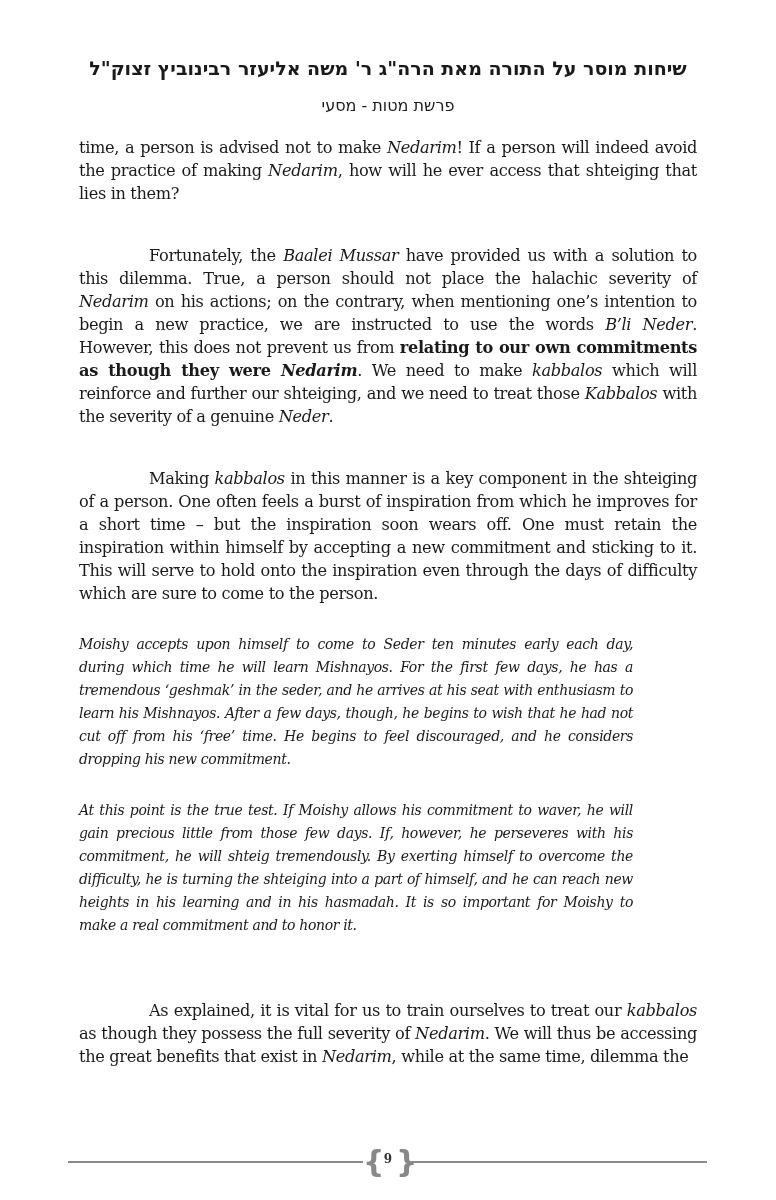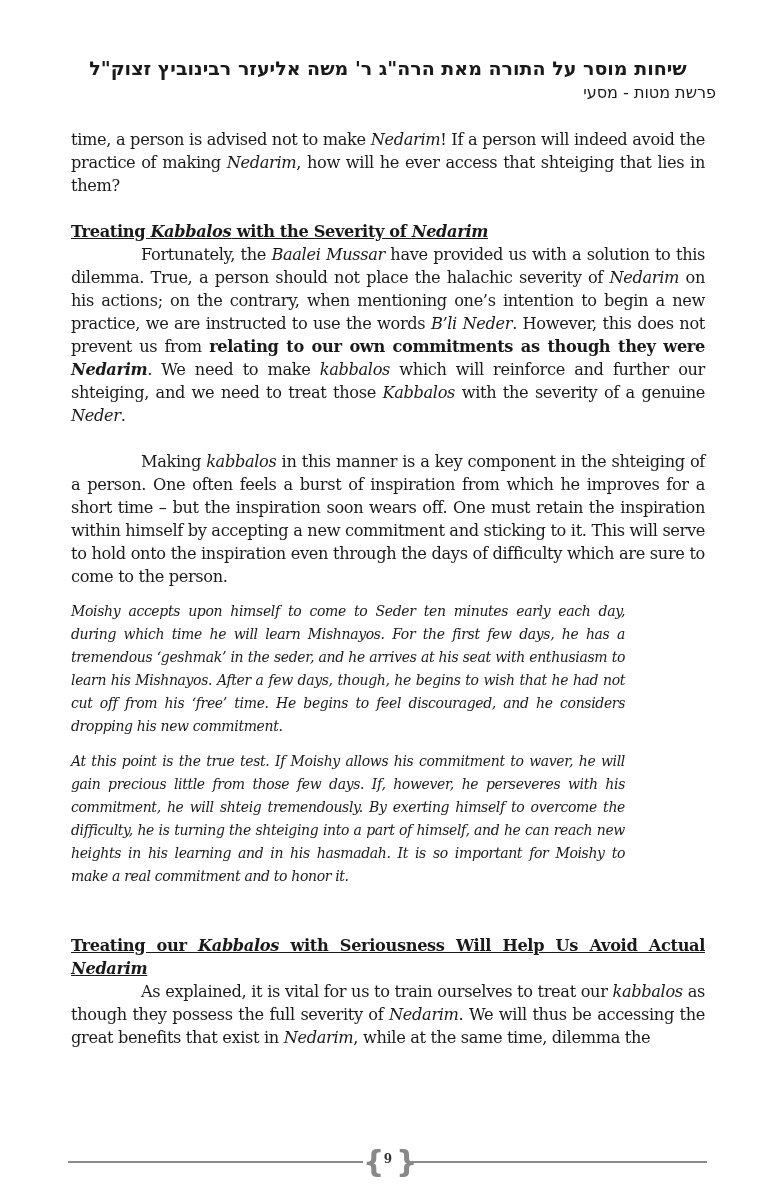--- a/index.html
+++ b/index.html
@@ -5,28 +5,28 @@
   html, body { margin: 0; padding: 0; background: #ffffff; }
   body { width: 776px; height: 1200px; position: relative; overflow: hidden; color: #1a1a1a; }
   .page { position: absolute; left: 0; top: 0; width: 776px; height: 1200px; }
   .header-title {
     position: absolute; left: 60px; top: 40px; width: 656px; text-align: center;
     font-family: "DejaVu Sans", sans-serif; font-weight: bold; font-size: 19px; direction: rtl;
     letter-spacing: 0px;
     margin-top: 17px;
   }
   .header-sub {
-    position: absolute; left: 60px; top: 83px; width: 656px; 
+    position: absolute; left: 60px; top: 96px; width: 656px; text-align: center;
     font-family: "DejaVu Sans", sans-serif; font-size: 16px; direction: rtl;
   }
   .body {
     position: absolute; left: 71px; top: 128px; width: 634px;
     font-family: "DejaVu Serif", serif; font-size: 16.2px; line-height: 23px; letter-spacing: -0.35px;
   }
-  .body p { margin: 0; text-align: justify; }
+  .body p { margin: 8px; text-align: justify; }
   .indent { text-indent: 70px; }
   .heading {
     font-weight: bold; text-decoration: underline; text-align: justify; margin: 0;
   }
   .gap { height: 23px; }
   .quote {
     margin: 0 0 0 44px; width: 554px; font-style: italic; text-align: justify;
     font-size: 14px; line-height: 23px;
   }
   .qgap { height: 12px; }
@@ -52,36 +52,34 @@
 
 <div class="page">
   <div class="header-title">שיחות מוסר על התורה מאת הרה"ג ר' משה אליעזר רבינוביץ זצוק"ל</div>
   <div class="header-sub">פרשת מטות - מסעי</div>
 
   <div class="body">
     <p><span>time, a person is advised not to make </span><i>Nedarim</i><span>! If a person will indeed avoid the practice of making </span><i>Nedarim</i><span>, how will he ever access that shteiging that lies in them?</span></p>
 
     <div class="gap"></div>
 
-    <p class="heading"><span>Treating </span><i>Kabbalos</i><span> with the Severity of </span><i>Nedarim</i></p>
     <p class="indent"><span>Fortunately, the </span><i>Baalei Mussar</i><span> have provided us with a solution to this dilemma. True, a person should not place the halachic severity of </span><i>Nedarim</i><span> on his actions; on the contrary, when mentioning one’s intention to begin a new practice, we are instructed to use the words </span><i>B’li Neder</i><span>. However, this does not prevent us from </span><b>relating to our own commitments as though they were </b><b><i>Nedarim</i></b><span>. We need to make </span><i>kabbalos</i><span> which will reinforce and further our shteiging, and we need to treat those </span><i>Kabbalos</i><span> with the severity of a genuine </span><i>Neder</i><span>.</span></p>
 
     <div class="gap"></div>
 
     <p class="indent"><span>Making </span><i>kabbalos</i><span> in this manner is a key component in the shteiging of a person. One often feels a burst of inspiration from which he improves for a short time – but the inspiration soon wears off. One must retain the inspiration within himself by accepting a new commitment and sticking to it. This will serve to hold onto the inspiration even through the days of difficulty which are sure to come to the person.</span></p>
 
     <div class="qgap"></div>
     <p class="quote">Moishy accepts upon himself to come to Seder ten minutes early each day, during which time he will learn Mishnayos. For the first few days, he has a tremendous ‘geshmak’ in the seder, and he arrives at his seat with enthusiasm to learn his Mishnayos. After a few days, though, he begins to wish that he had not cut off from his ‘free’ time. He begins to feel discouraged, and he considers dropping his new commitment.</p>
     <div class="qgap"></div>
     <p class="quote">At this point is the true test. If Moishy allows his commitment to waver, he will gain precious little from those few days. If, however, he perseveres with his commitment, he will shteig tremendously. By exerting himself to overcome the difficulty, he is turning the shteiging into a part of himself, and he can reach new heights in his learning and in his hasmadah. It is so important for Moishy to make a real commitment and to honor it.</p>
 
     <div class="gap"></div>
     <div class="gap"></div>
 
-    <p class="heading"><span>Treating our </span><i>Kabbalos</i><span> with Seriousness Will Help Us Avoid Actual </span><i>Nedarim</i></p>
     <p class="indent"><span>As explained, it is vital for us to train ourselves to treat our </span><i>kabbalos</i><span> as though they possess the full severity of </span><i>Nedarim</i><span>. We will thus be accessing the great benefits that exist in </span><i>Nedarim</i><span>, while at the same time, dilemma the</span></p>
   </div>
 
   <div class="footer-line-left"></div>
   <div class="footer-line-right"></div>
   <div class="footer-brace brace-left">{</div>
   <div class="footer-brace brace-right">}</div>
   <div class="page-num">9</div>
 </div>
 

